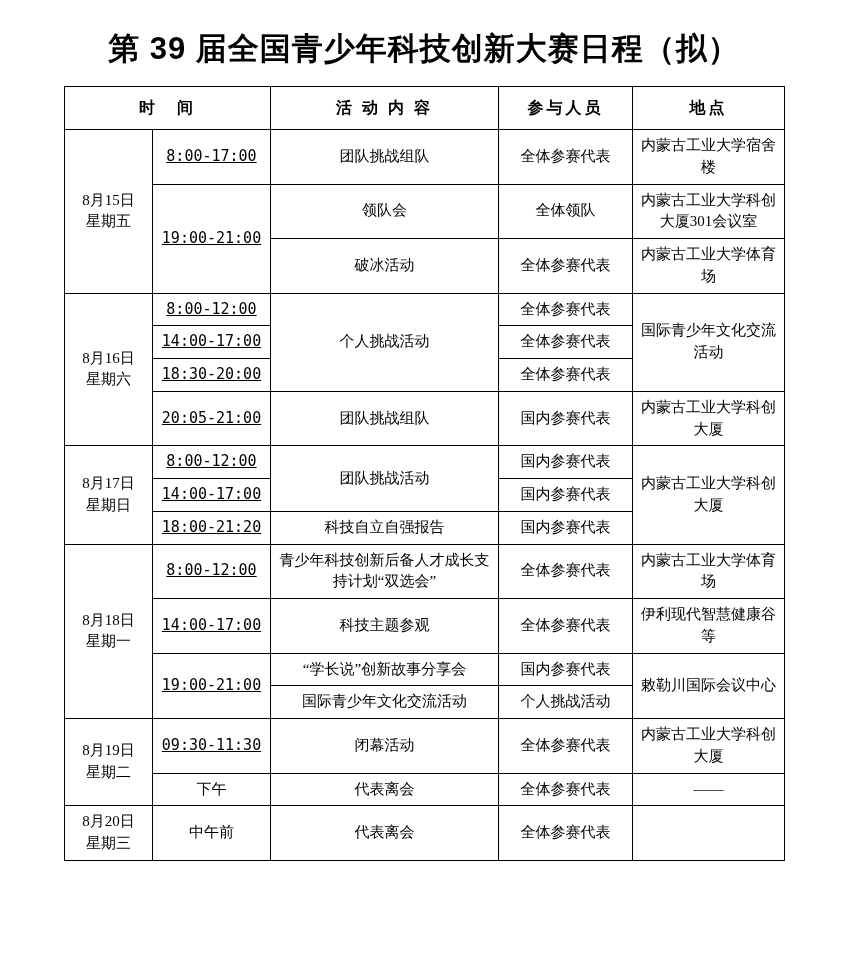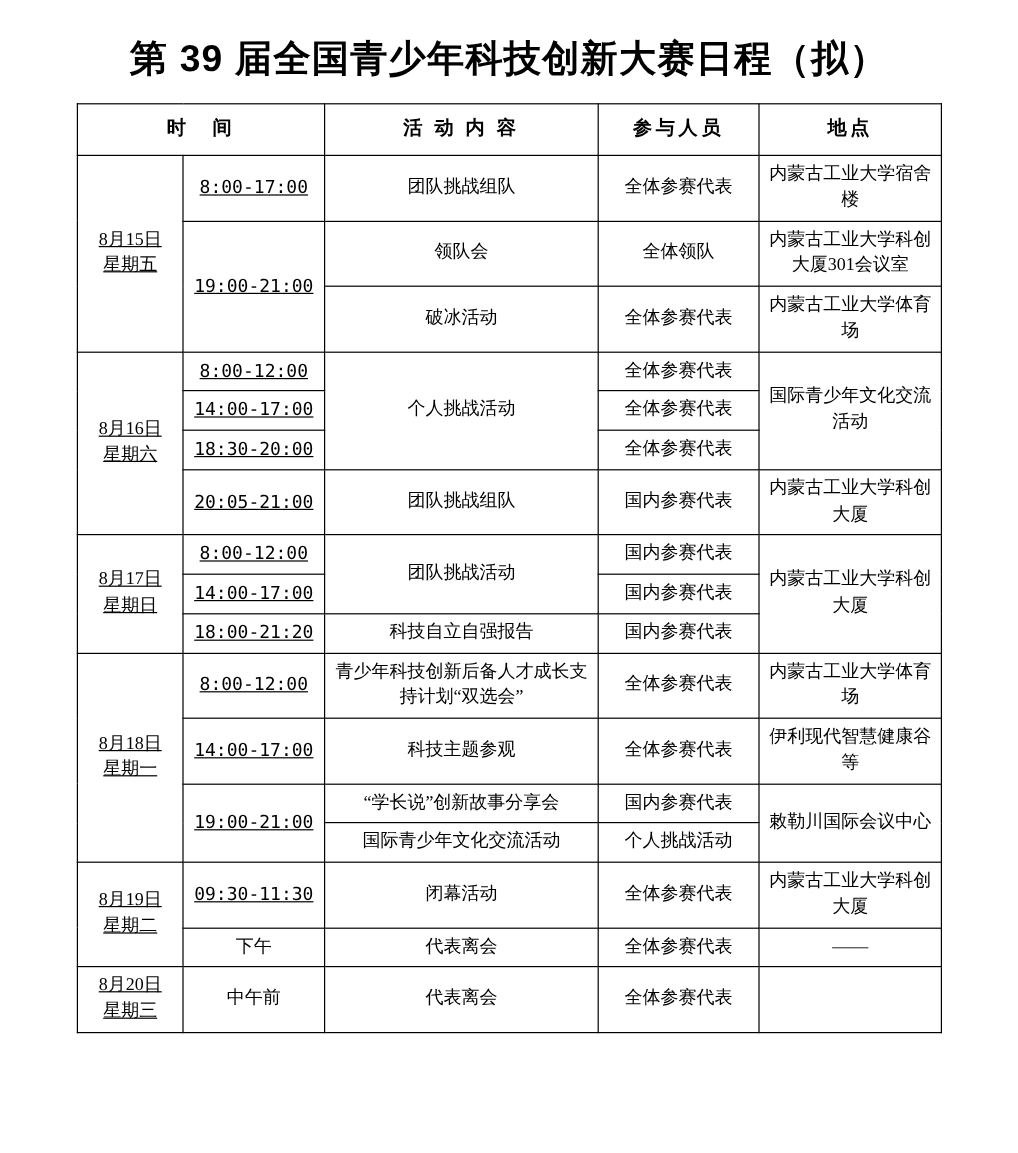--- a/index.html
+++ b/index.html
@@ -67,21 +67,20 @@
     padding-right: 8px;
   }
   td.time {
     font-family: "DejaVu Sans Mono", "Liberation Mono", monospace;
     font-size: 14px;
     letter-spacing: 0px;
     text-decoration: underline;
   }
   td.date {
     line-height: 1.5;
-    text-decoration: underline;
   }
   td.place, td.participants {
     line-height: 1.5;
   }
 </style>
 </head>
 <body>
 
 <div class="page">
 

